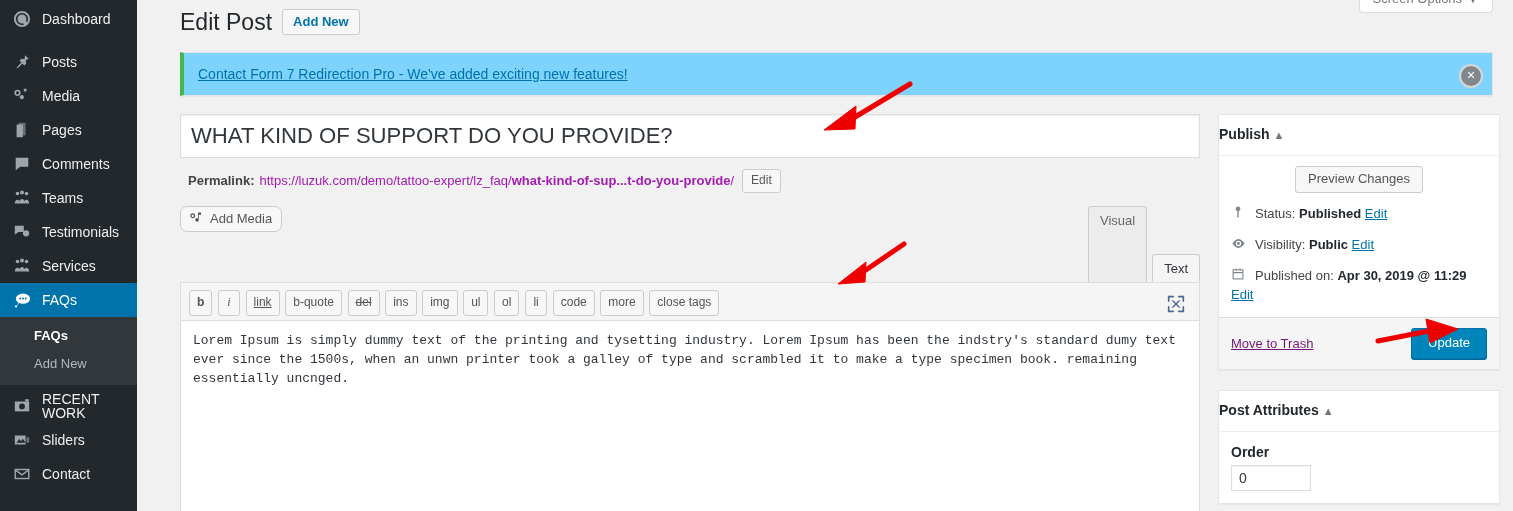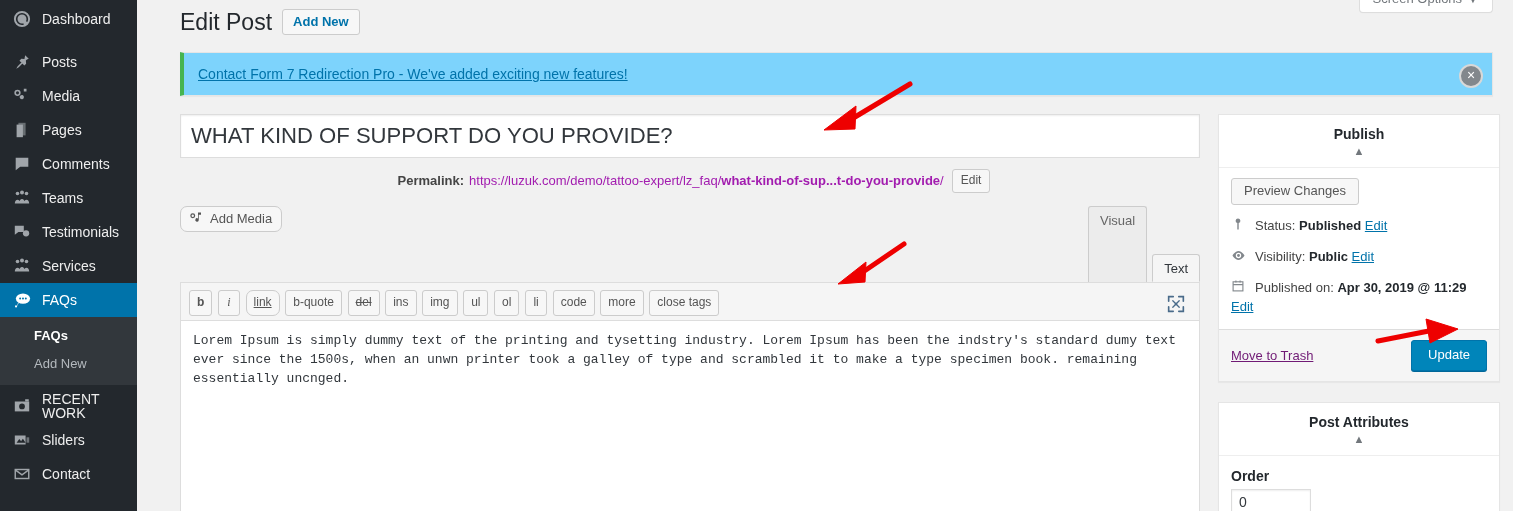--- a/index.html
+++ b/index.html
@@ -166,21 +166,20 @@
     background: #fff;
     color: #32373c;
     font-family: "Liberation Sans", sans-serif;
     box-shadow: inset 0 1px 2px rgba(0,0,0,.07);
   }
   #edit-slug-box {
     display: flex; align-items: center;
     padding: 11px 0 0 8px;
     font-size: 13px;
     color: #444;
-    justify-content: center;
   }
   #edit-slug-box .label { font-weight: bold; margin-right: 5px; }
   #edit-slug-box a.permalink {
     color: #a21caf;
     cursor: pointer;
   }
   #edit-slug-box a.permalink .slug { font-weight: bold; }
   .edit-slug-btn {
     margin-left: 8px;
     background: #f7f7f7;
@@ -255,21 +254,21 @@
     font-size: 12px;
     padding: 3px 7px 4px;
     margin: 0 2px 0 0;
     cursor: pointer;
     min-width: 22px;
     text-align: center;
     line-height: 1.4;
   }
   .ed_button.b { font-weight: bold; }
   .ed_button.i { font-style: italic; font-family: "Liberation Serif", serif; }
-  .ed_button.lnk { text-decoration: underline; border-radius: 7px; }
+  .ed_button.lnk { text-decoration: underline; }
   .ed_button.del { text-decoration: line-through; }
   .qt-fullscreen {
     position: absolute; right: 10px; top: 10px;
     width: 24px; height: 24px;
     cursor: pointer;
     color: #72777c;
   }
   #content-editor-area {
     display: block;
     width: 100%;
@@ -292,37 +291,36 @@
   .postbox {
     background: #fff;
     border: 1px solid #e5e5e5;
     box-shadow: 0 1px 1px rgba(0,0,0,.04);
     margin-bottom: 20px;
   }
   .postbox-header {
     display: flex; align-items: center; justify-content: flex-start;
     border-bottom: 1px solid #eee;
     padding: 10px 0;
-    flex-direction: column;
   }
   .postbox-header h2 {
     margin: 0;
     font-size: 14px;
     font-weight: 600;
     color: #23282d;
     line-height: 1.4;
   }
   .handle-toggle {
     color: #72777c;
     font-size: 11px;
     cursor: pointer;
     padding: 0 4px;
   }
   .submitbox-inner { padding: 10px 12px 10px; }
-  .preview-row { text-align: left; margin-bottom: 9px; }
+  .preview-row { text-align: center; margin-bottom: 9px; }
   #preview-changes {
     display: inline-block;
     background: #f7f7f7;
     border: 1px solid #ccc;
     border-radius: 3px;
     color: #555;
     font-size: 13px;
     padding: 4px 12px 5px;
     cursor: pointer;
     line-height: 1.3;

